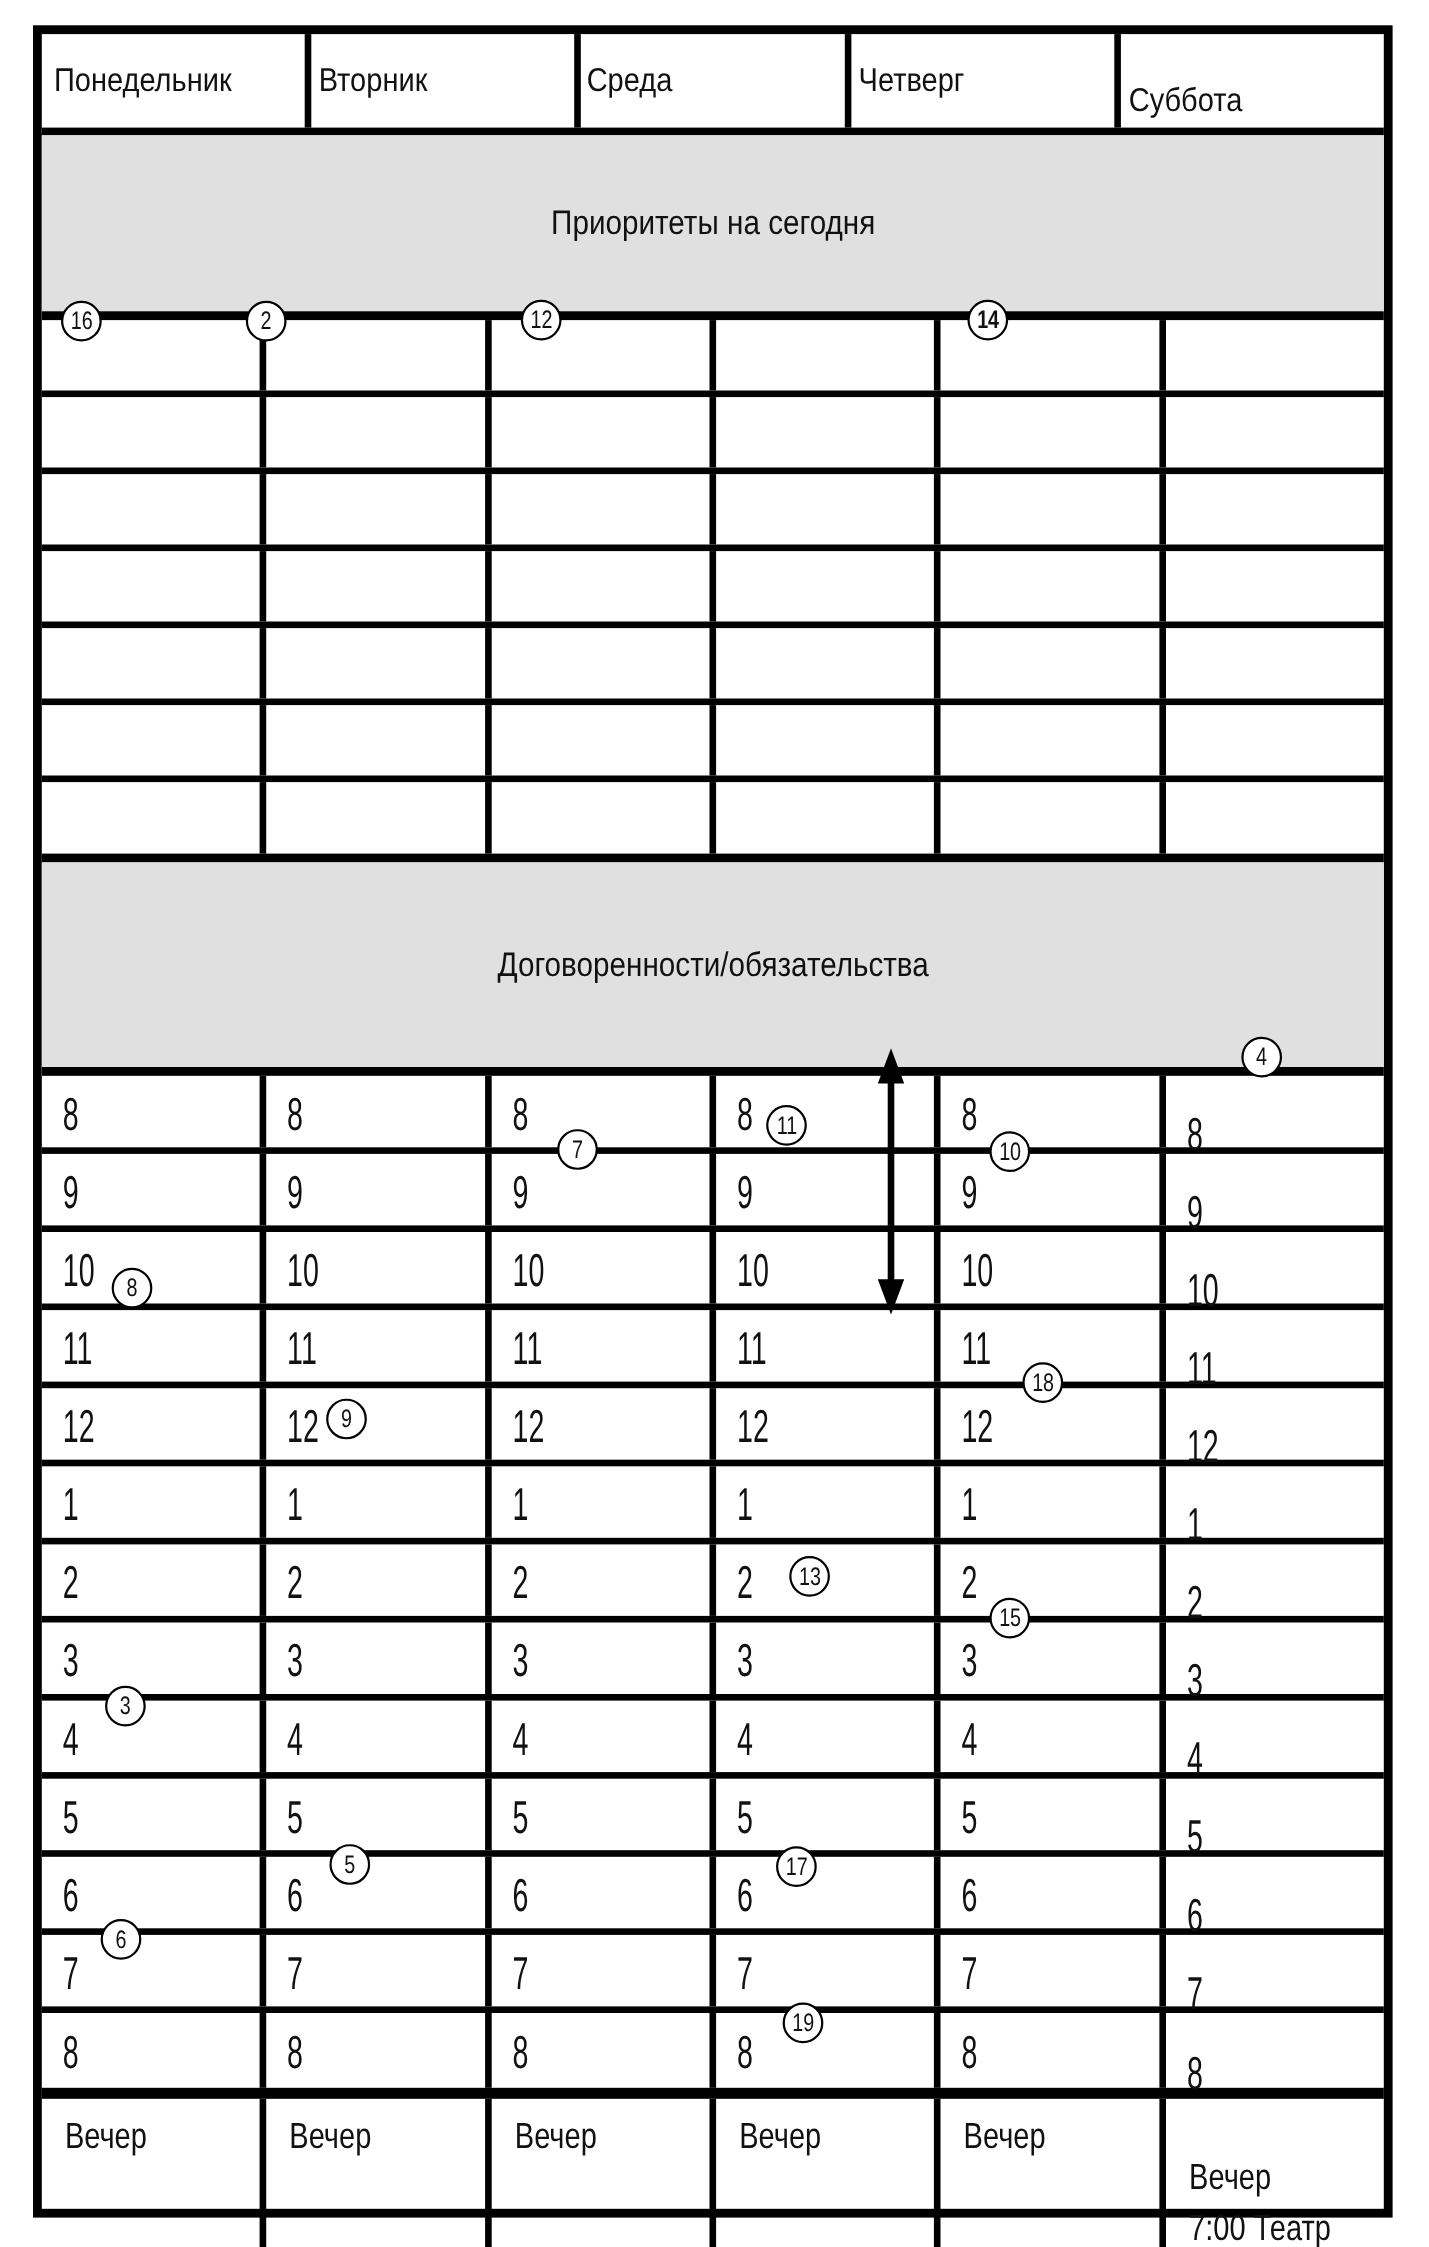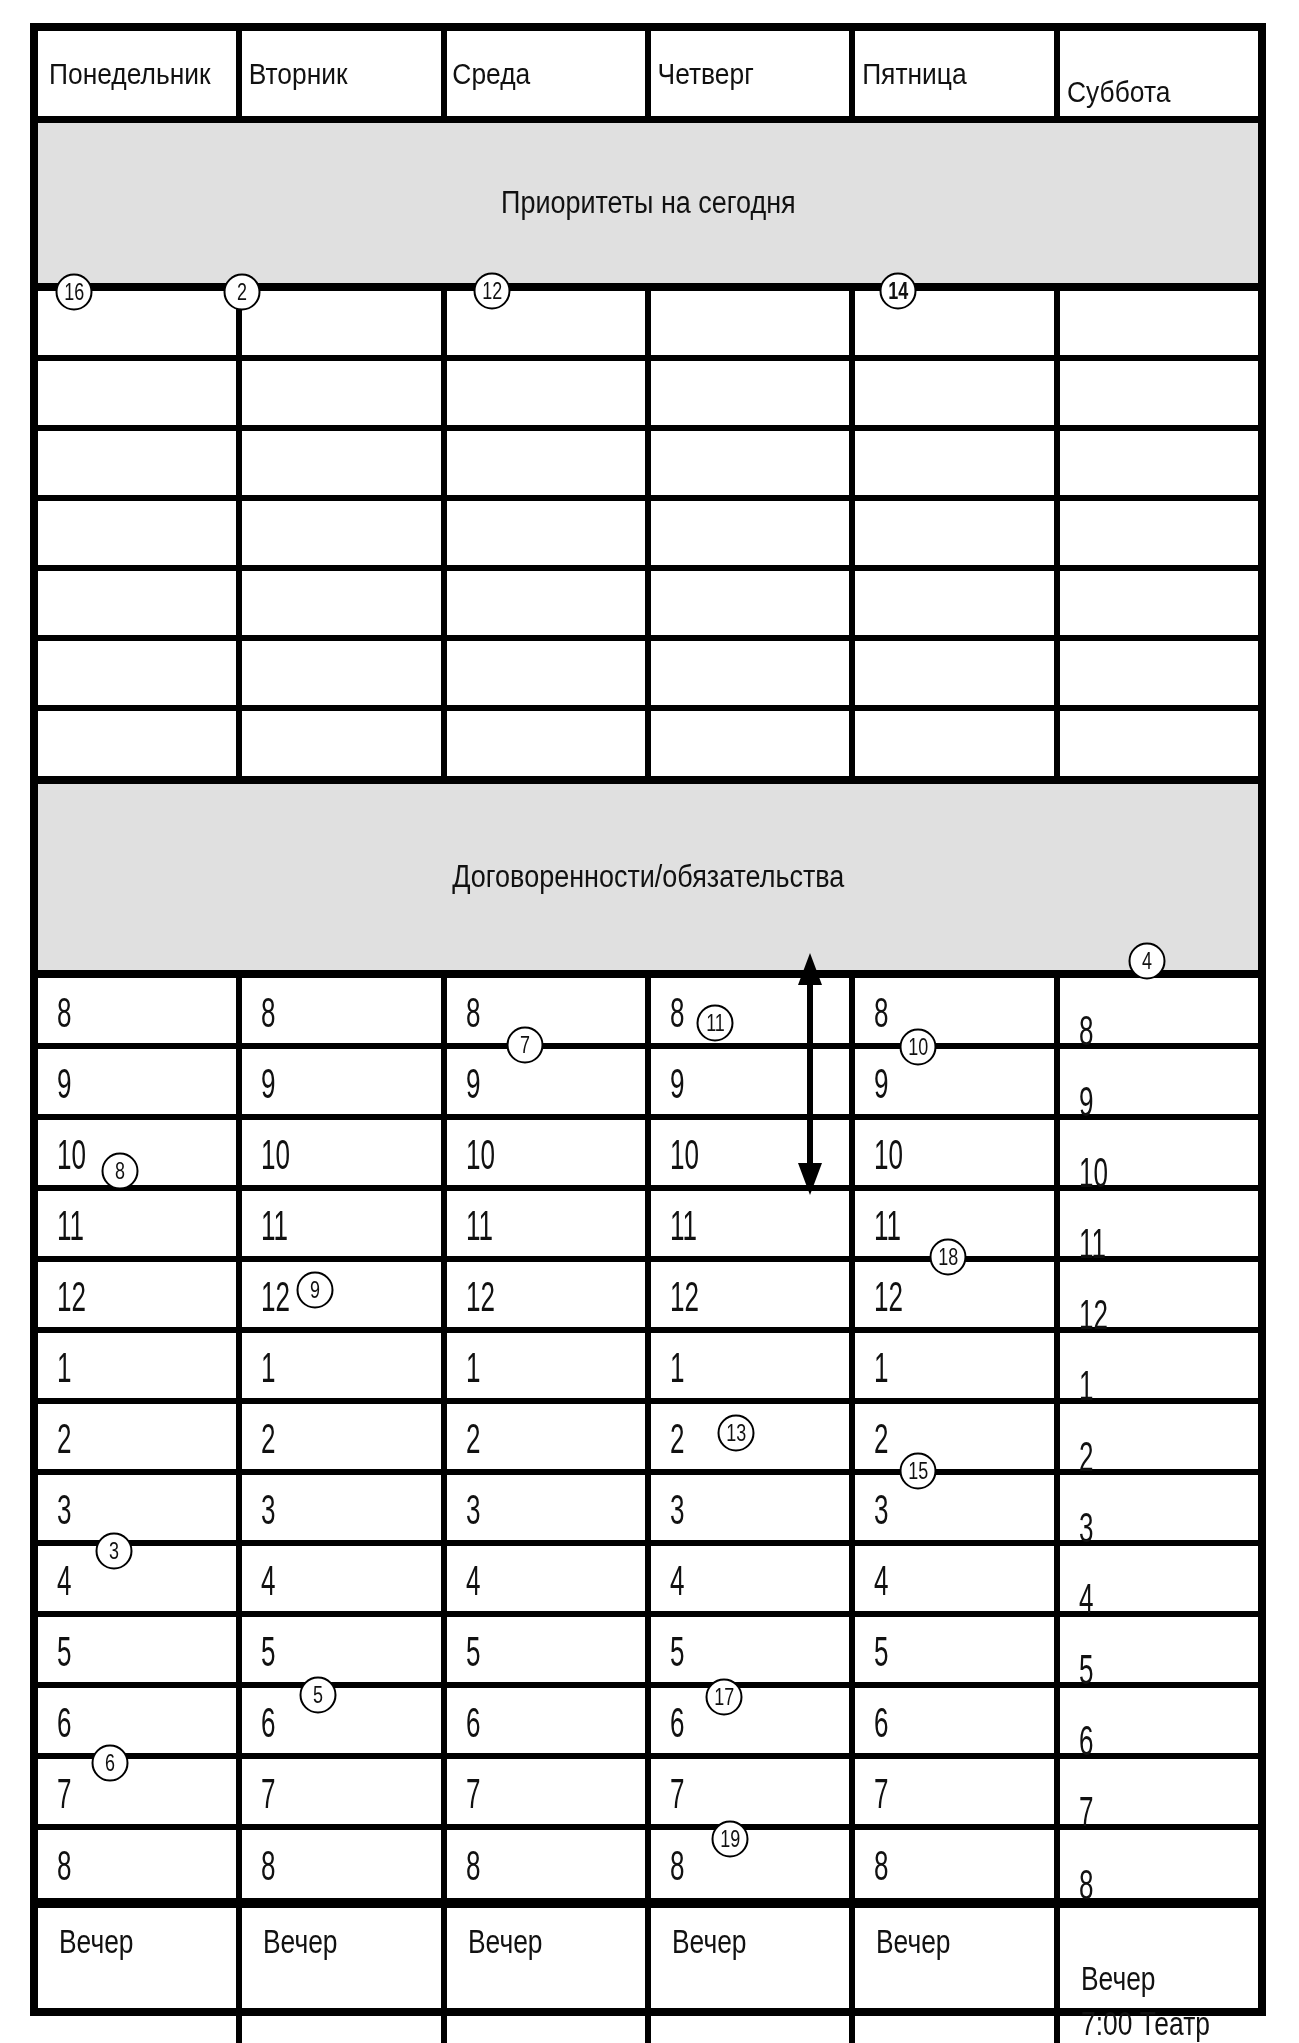--- a/index.html
+++ b/index.html
@@ -61,23 +61,20 @@
       <div class="cell header-cell">
         <span class="day-label">Вторник</span>
       </div>
       <div class="cell header-cell">
         <span class="day-label">Среда</span>
       </div>
       <div class="cell header-cell">
         <span class="day-label">Четверг</span>
       </div>
       <div class="cell header-cell">
-        <span class="day-label">Пятница</span>
-      </div>
-      <div class="cell header-cell">
         <span class="day-label">Суббота</span>
       </div>
     </div>
   <div class="band priorities">
     <span class="band-title">Приоритеты на сегодня</span>
   </div>
   <div id="priorities-grid">
       <div class="row pri-row">
         <div class="cell"></div>
         <div class="cell"></div>

